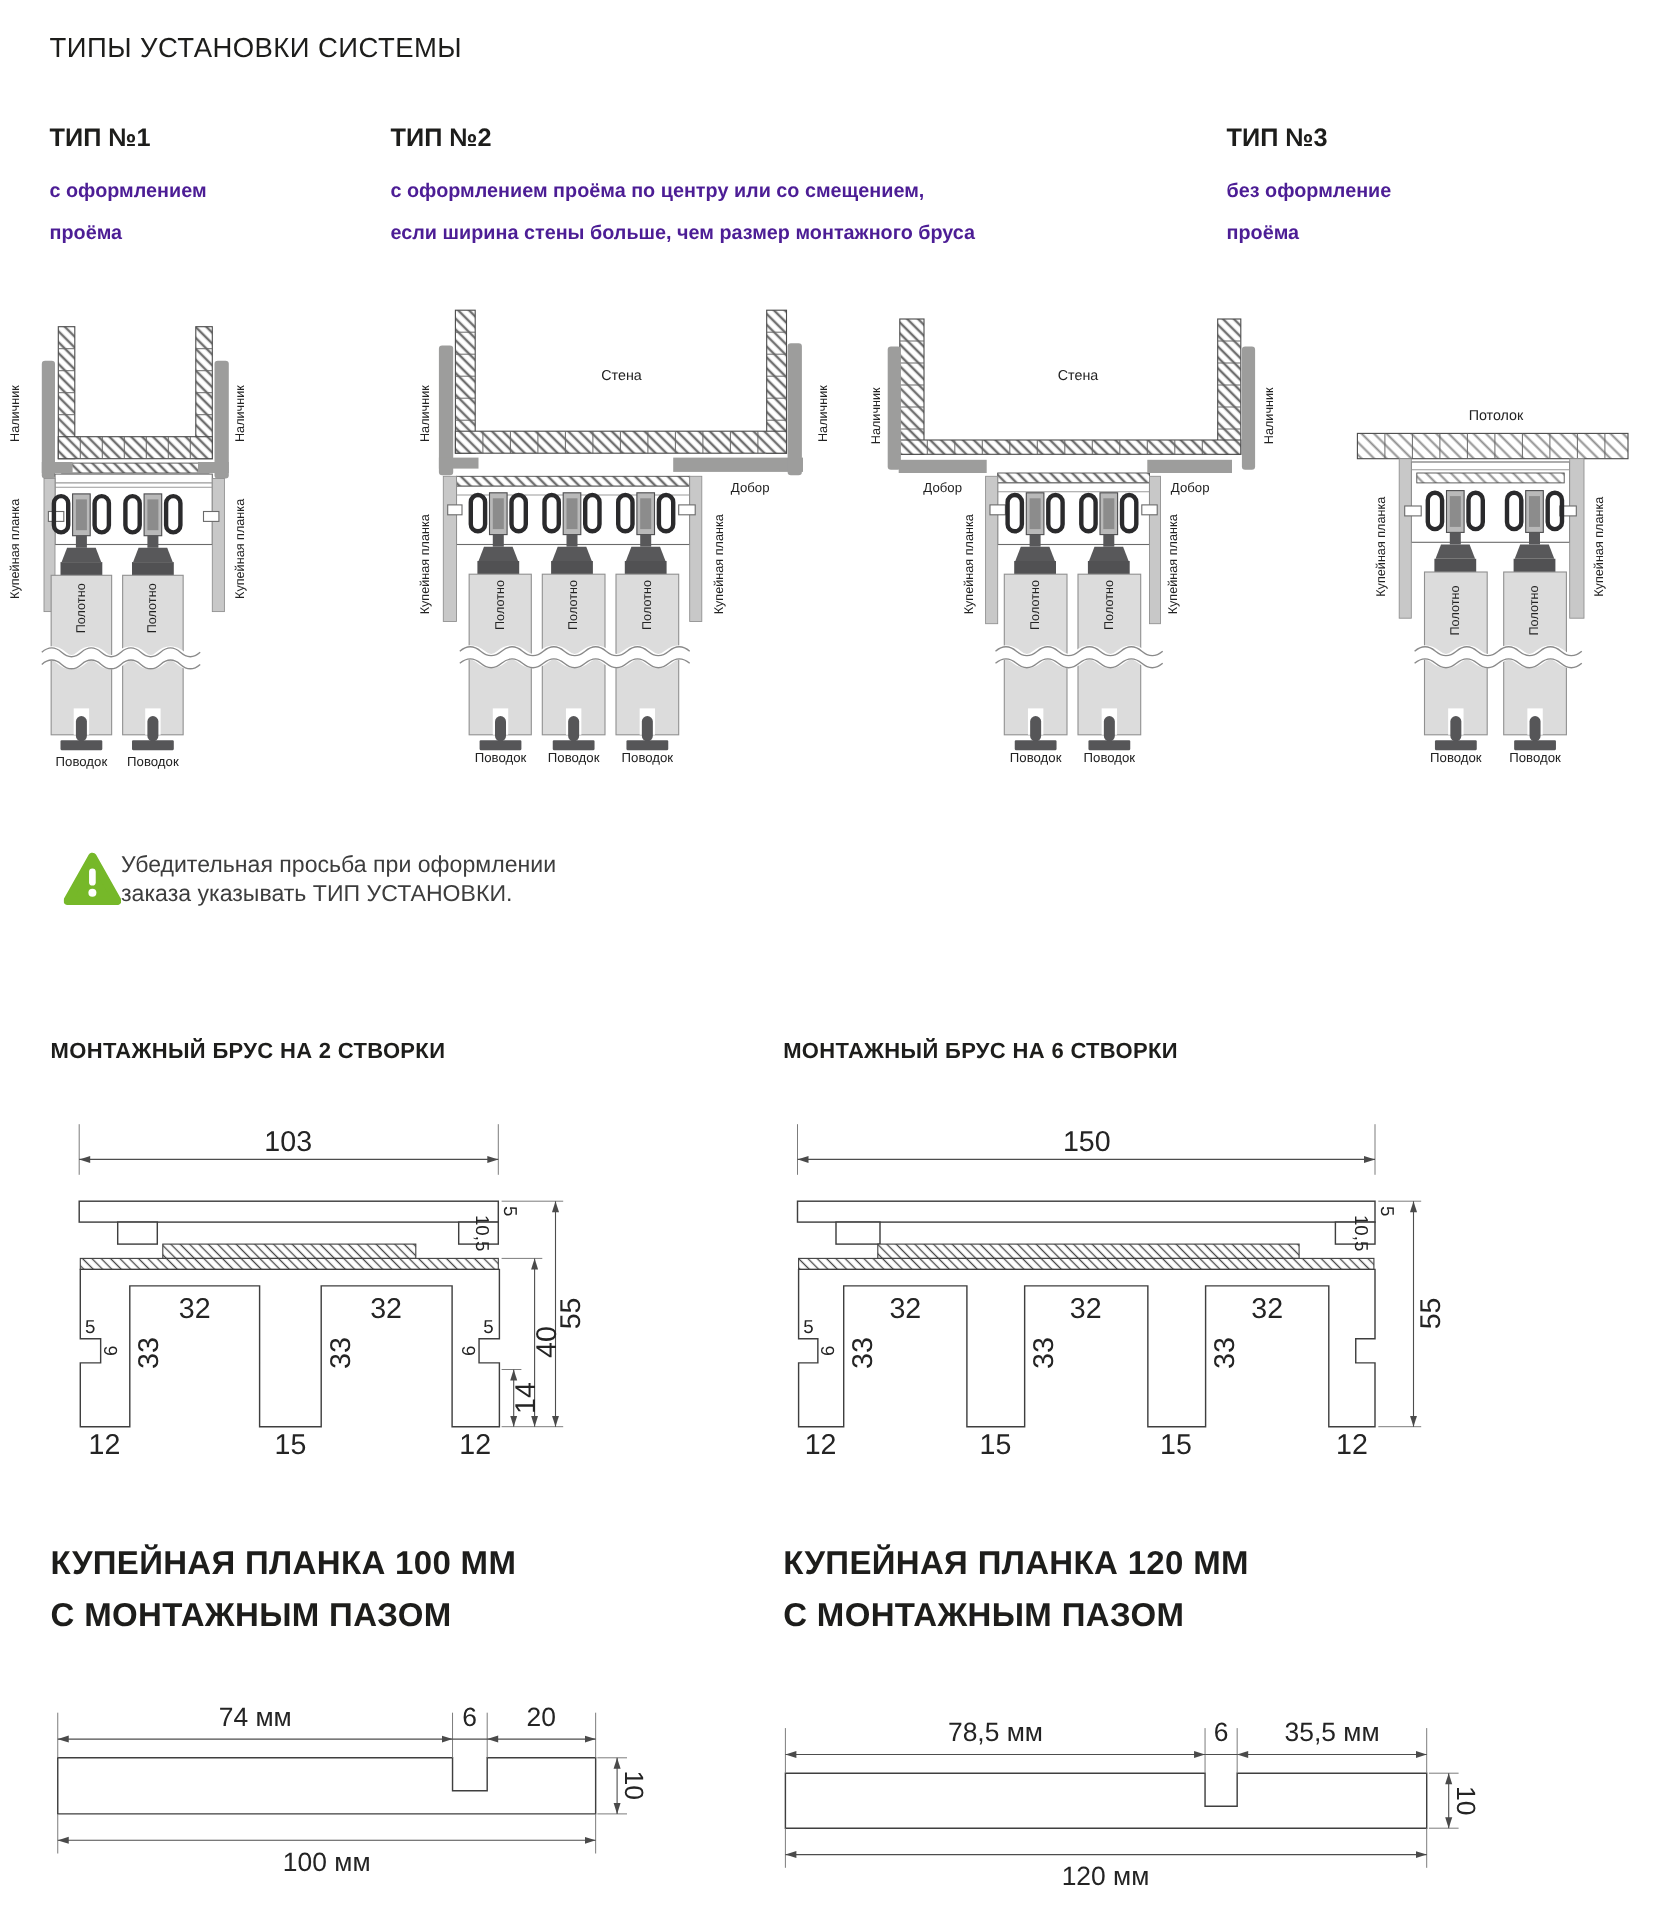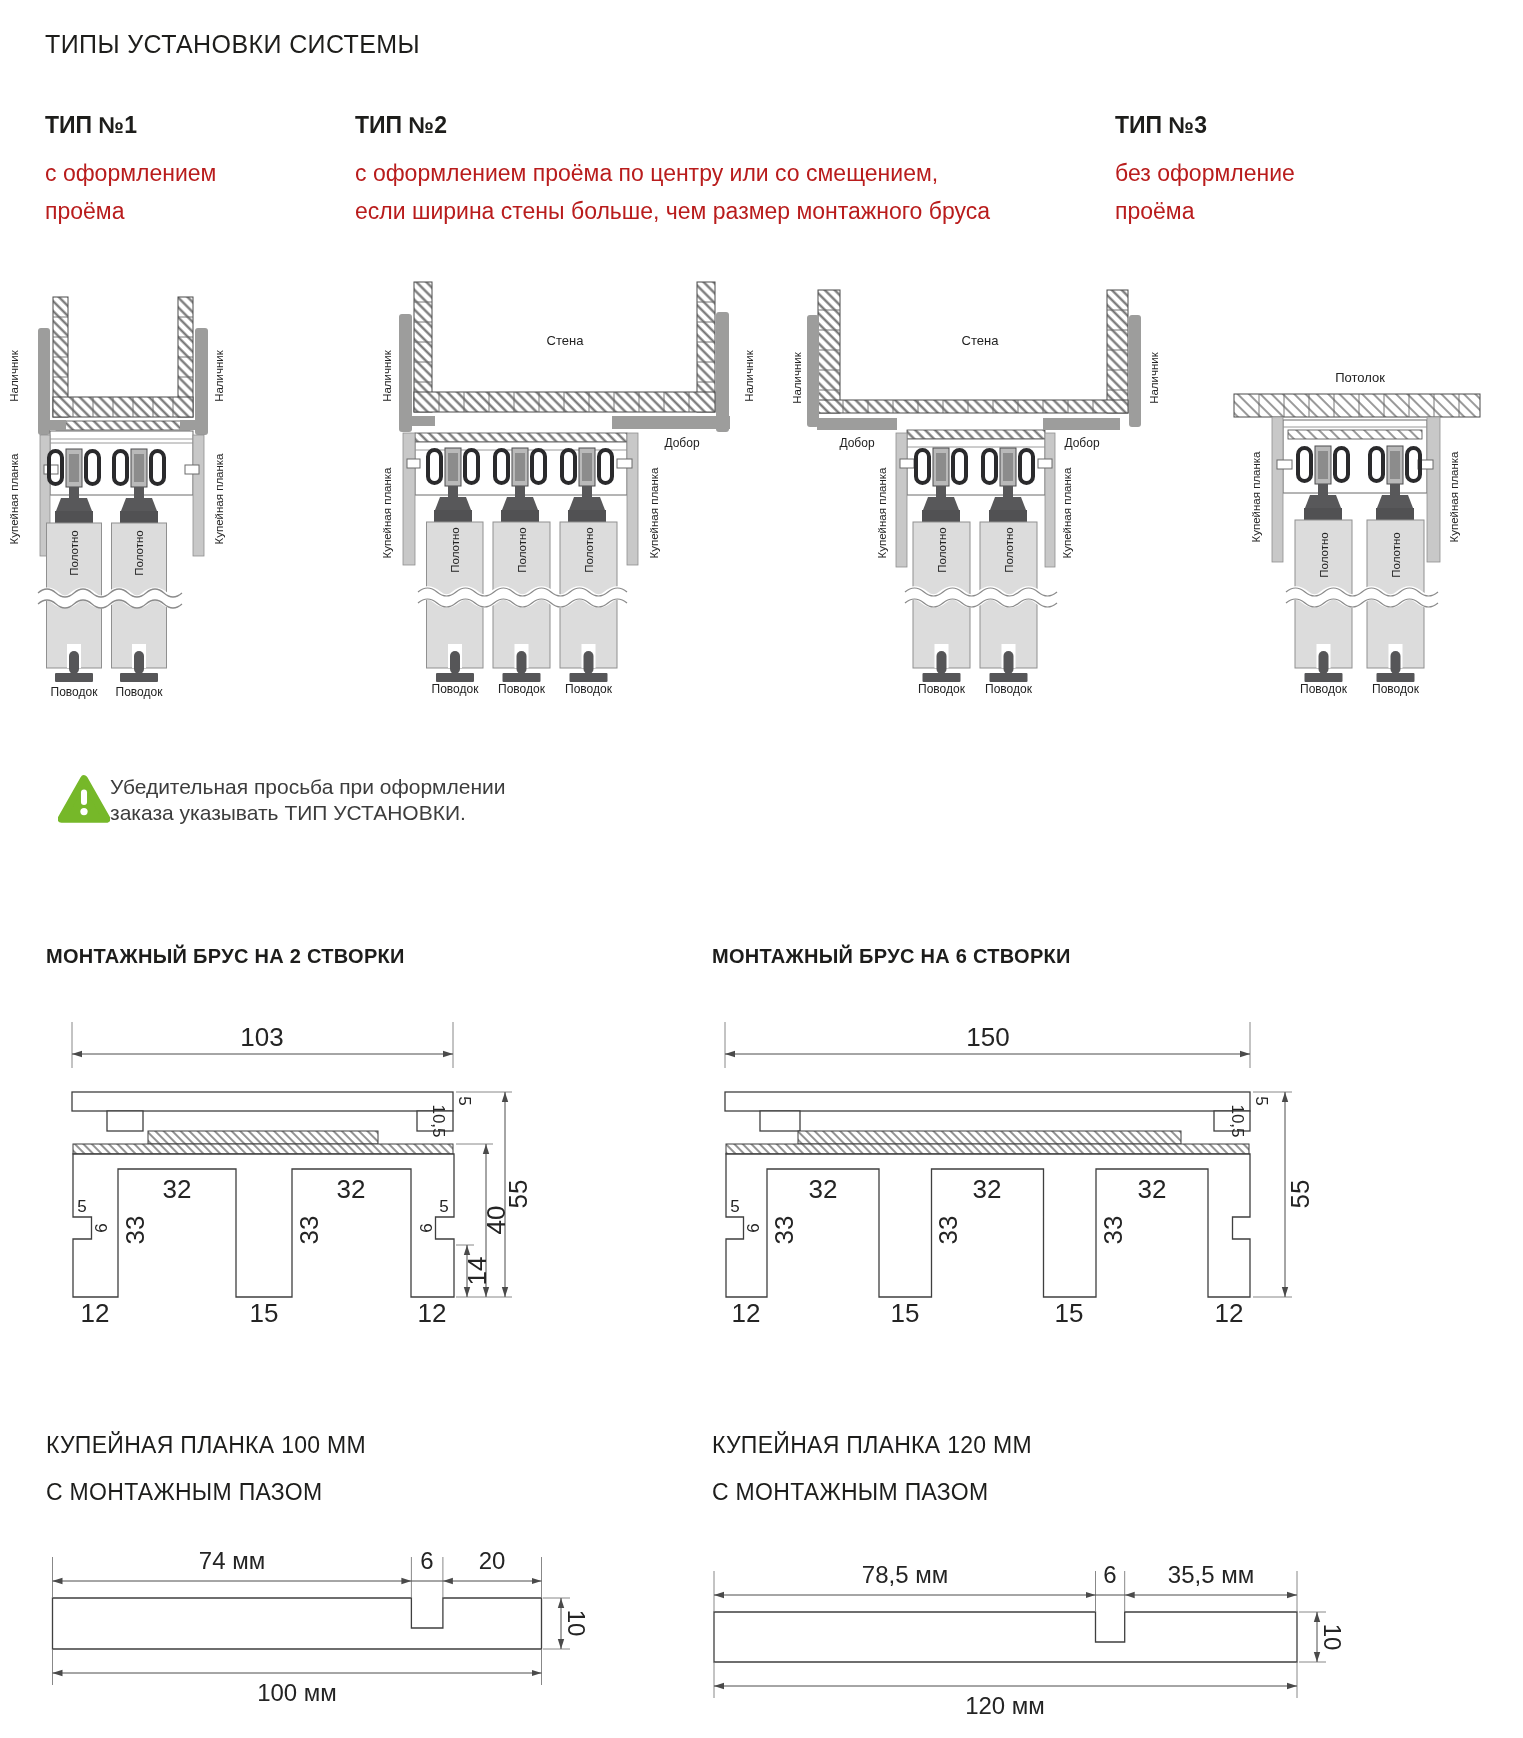--- a/index.html
+++ b/index.html
@@ -1,23 +1,23 @@
 <!DOCTYPE html>
 <html><head>
 <meta charset="utf-8">
 <style>
   html,body{margin:0;padding:0;background:#fff;}
   body{font-family:"Liberation Sans", sans-serif; color:#1d1d1b;}
   #page{position:relative;width:1523px;height:1738px;background:#fff;overflow:hidden;}
   .abs{position:absolute;}
   .page-title{font-size:25px;font-weight:400;letter-spacing:.4px;}
   .type-name{font-size:23px;font-weight:700;margin:0 0 15px 0;}
-  .type-line{font-size:23px;line-height:38px;color:#b91c1c;white-space:nowrap;}
+  .type-line{font-size:18px;line-height:38px;color:#4c1d95;white-space:nowrap;font-weight:bold;}
   .section-title{font-size:20px;font-weight:700;letter-spacing:.3px;white-space: nowrap;}
-  .planka-title{font-size:23px;font-weight:400;line-height:47px;letter-spacing:.3px;margin-top:24px;}
+  .planka-title{font-size:30px;font-weight:700;line-height:47px;letter-spacing:.3px;}
   .warning{display:flex;align-items:flex-start;}
   .warning-text{font-size:21px;line-height:26px;color:#3d3d3d;padding-top:2px;}
   svg{display:block;font-family:"Liberation Sans", sans-serif;}
   
   .hl{font-size:12px;fill:#222;text-anchor:middle;}
   .rl{font-size:11.5px;fill:#222;text-anchor:middle;dominant-baseline:central;}
   
   .dm{font-size:26px;fill:#242424;text-anchor:middle;}
   .dmc{font-size:26px;fill:#242424;text-anchor:middle;dominant-baseline:central;}
   .dms{font-size:17px;fill:#242424;text-anchor:middle;}

